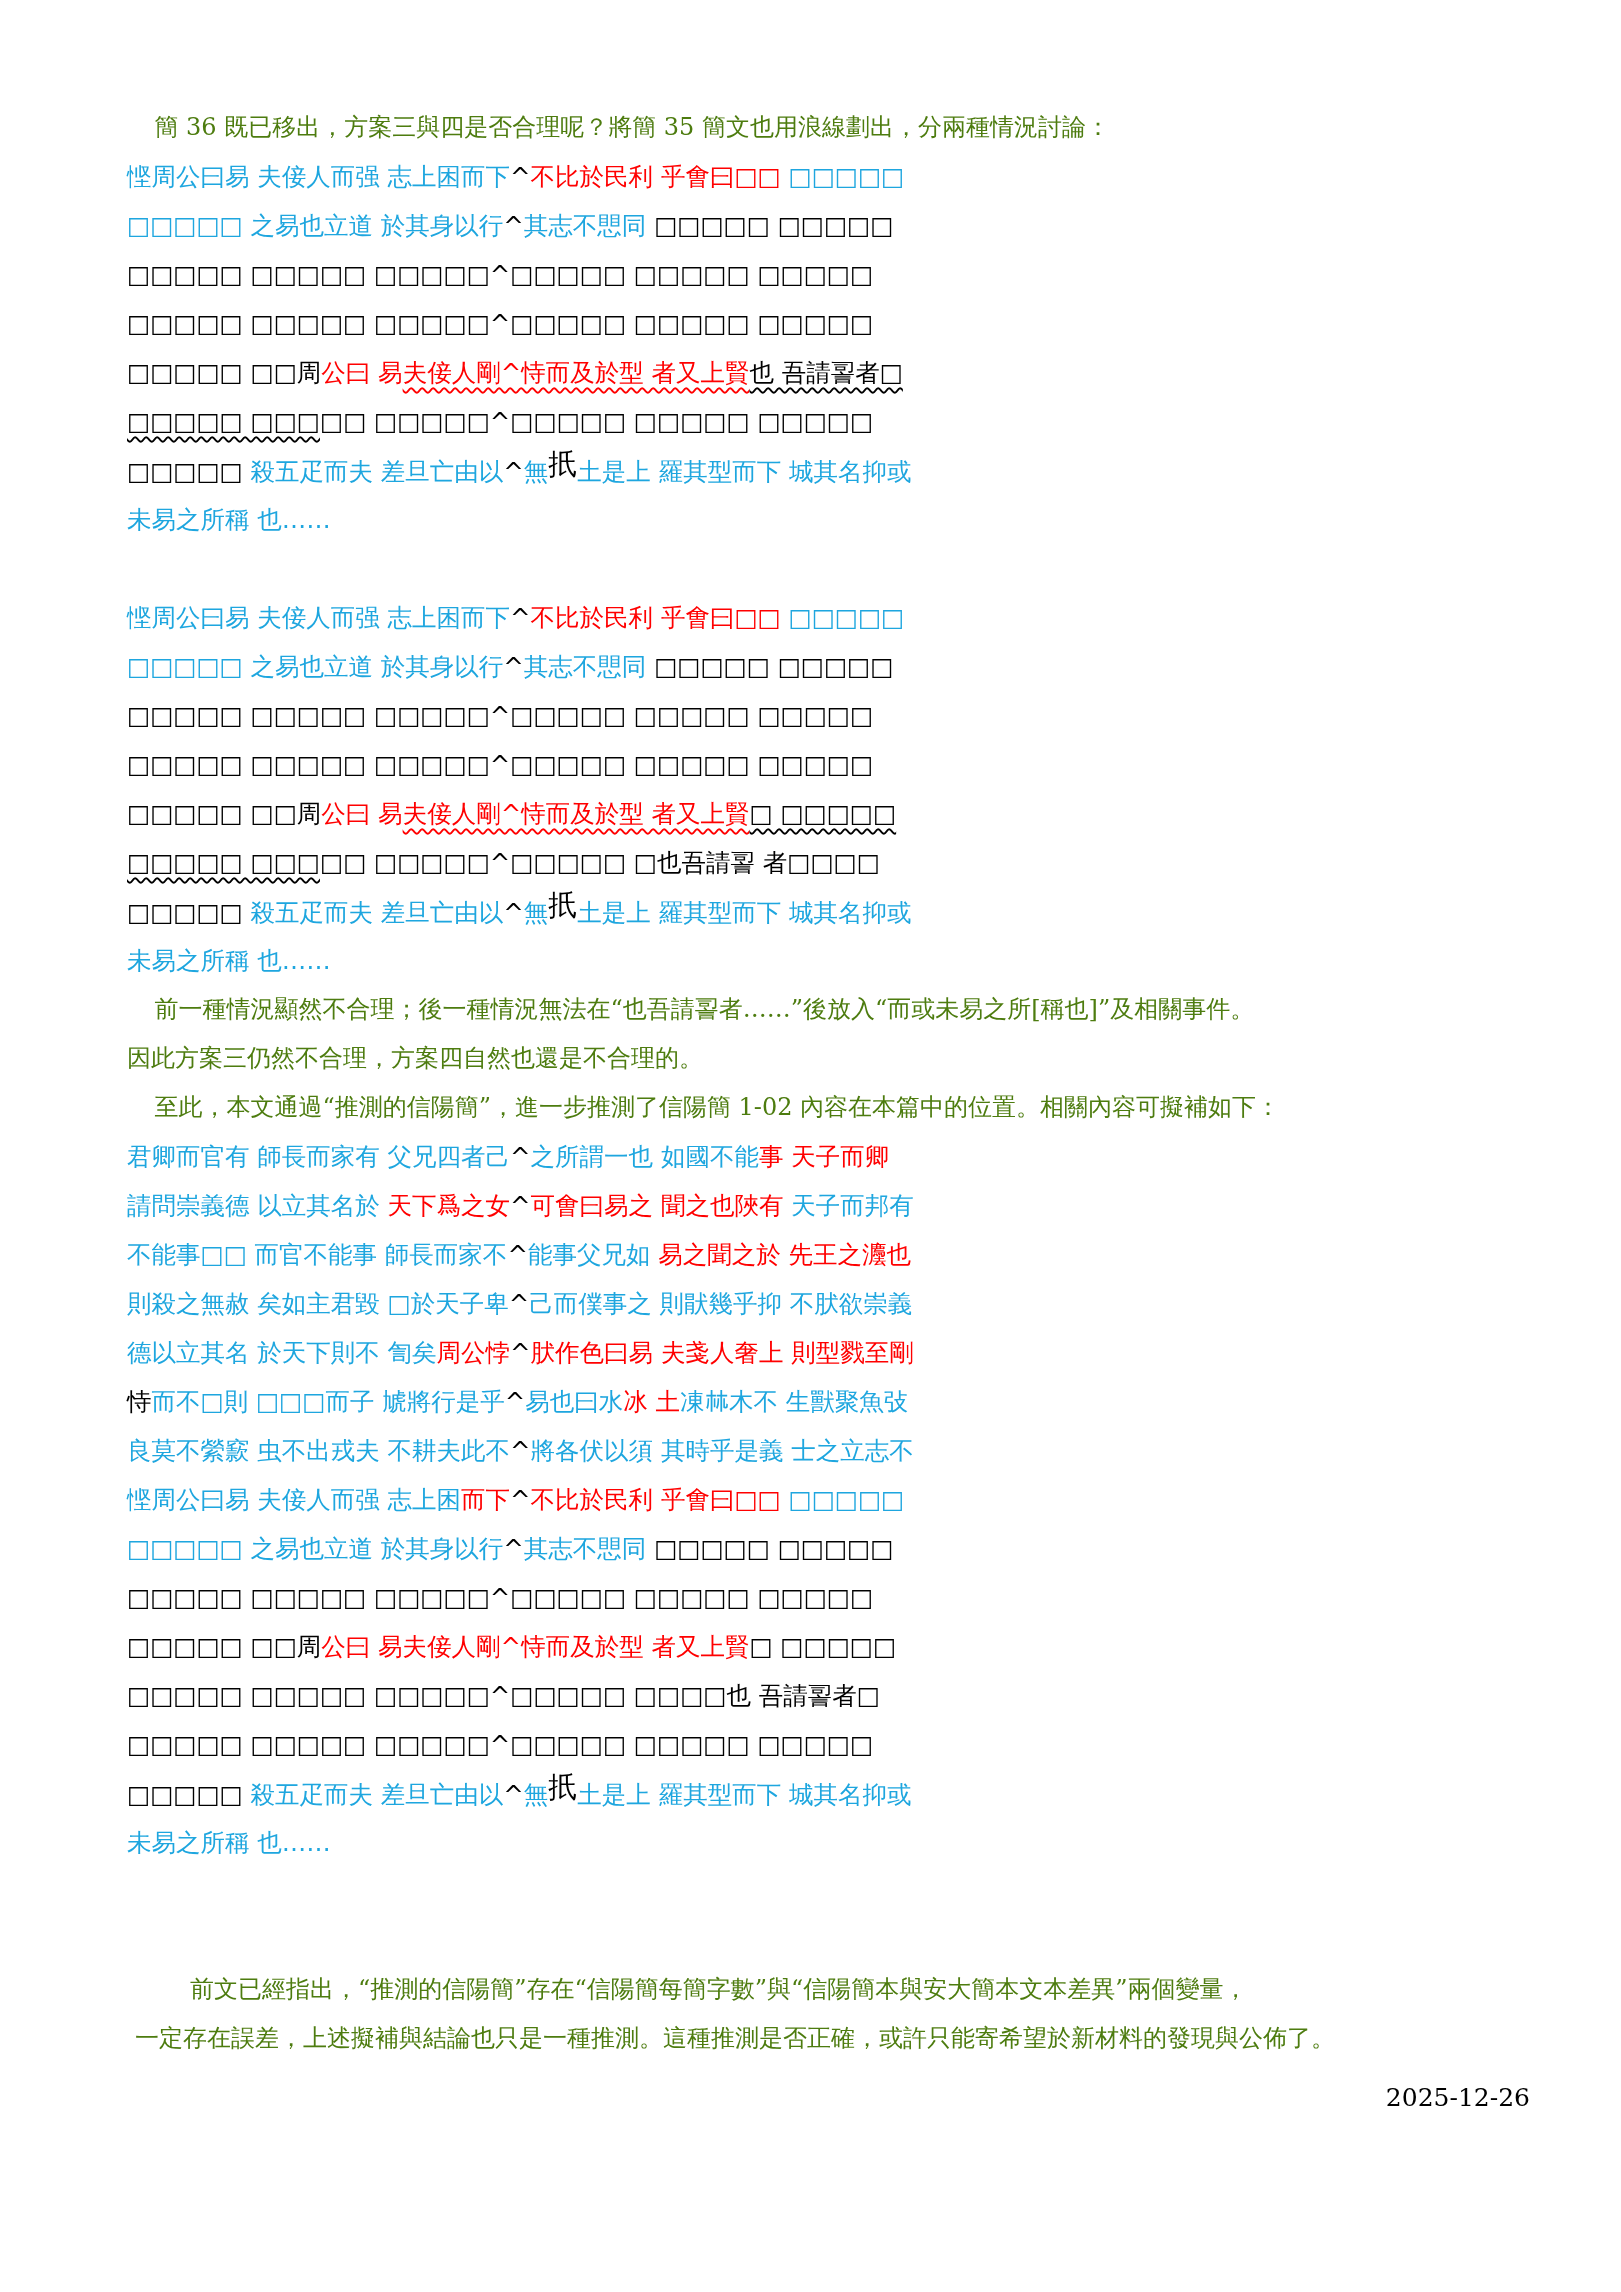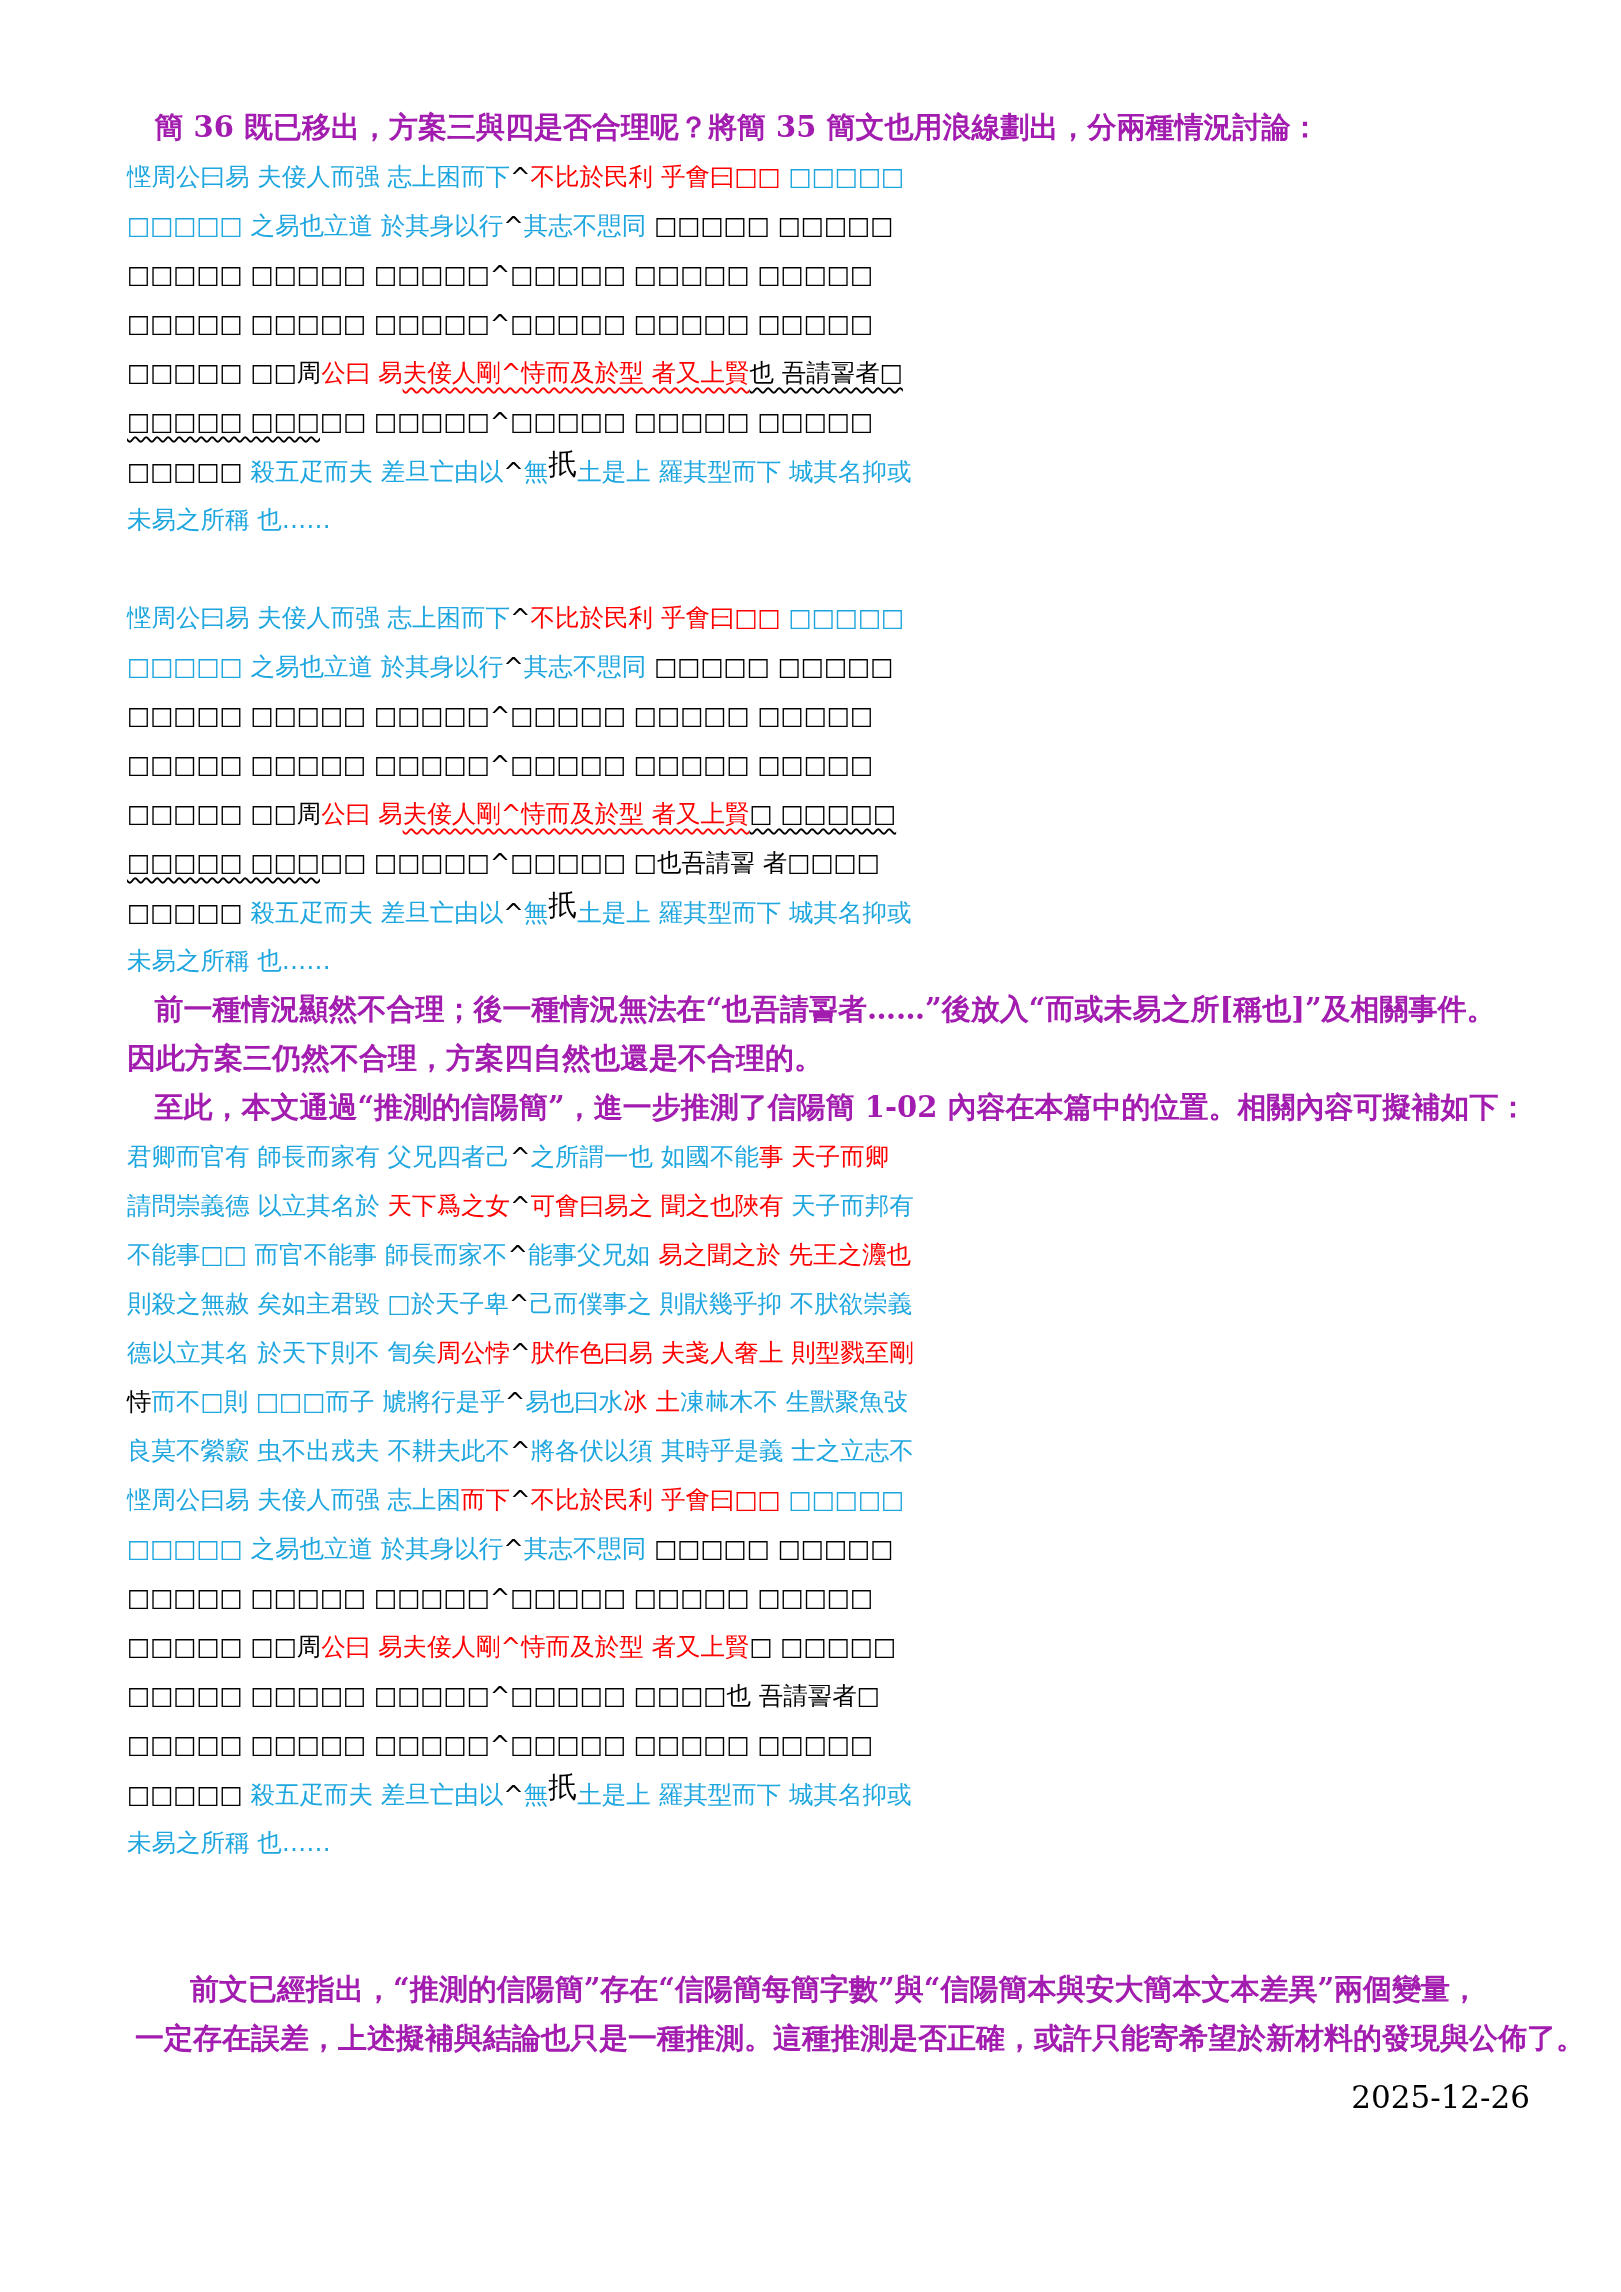--- a/index.html
+++ b/index.html
@@ -1,29 +1,29 @@
 <!DOCTYPE html>
 <html><head>
 <meta charset="utf-8">
 <style>
   html, body { margin: 0; padding: 0; background: #ffffff; }
   body { width: 1621px; height: 2293px; position: relative; font-family: "DejaVu Serif", "Liberation Serif", serif; color: #000; }
   .page { position: absolute; left: 0; top: 0; width: 1621px; height: 2293px; }
-  .para { position: absolute; left: 127px; width: 1402px; font-size: 29px; line-height: 49px; color: #a21caf; font-weight: bold; }
+  .para { position: absolute; left: 127px; width: 1402px; font-size: 24px; line-height: 49px; color: #4d7c0f; }
   .para .line { display: block; white-space: nowrap; }
   .slips { position: absolute; left: 127px; width: 980px; }
   .slip-row { height: 49px; line-height: 49px; font-size: 24.5px; white-space: pre; font-family: "DejaVu Sans", sans-serif; }
   .seg { white-space: pre; }
   .c-blue { color: #1ea6df; }
   .c-red { color: #ff0000; }
   .c-black { color: #000000; }
   .wavy-red { text-decoration: underline wavy #ff0000; text-decoration-thickness: 2px; text-underline-offset: 5.9px; }
   .wavy-black { text-decoration: underline wavy #000000; text-decoration-thickness: 2px; text-underline-offset: 5.9px; }
   .big { font-size: 29px; position: relative; top: -5.9px; }
-  .date { position: absolute; right: 91px; top: 2078px; font-size: 31px; line-height: 39px; font-family: "DejaVu Serif", serif; }
+  .date { position: absolute; right: 91px; top: 2078px; font-size: 25px; line-height: 39px; font-family: "DejaVu Serif", serif; }
 </style>
 </head>
 <body>
 
 <div class="page">
 
   <div class="para" style="top:103px; left:127px;">
     <span class="line" style="padding-left:27.4px;">簡 36 既已移出，方案三與四是否合理呢？將簡 35 簡文也用浪線劃出，分兩種情況討論：</span>
   </div>
 

